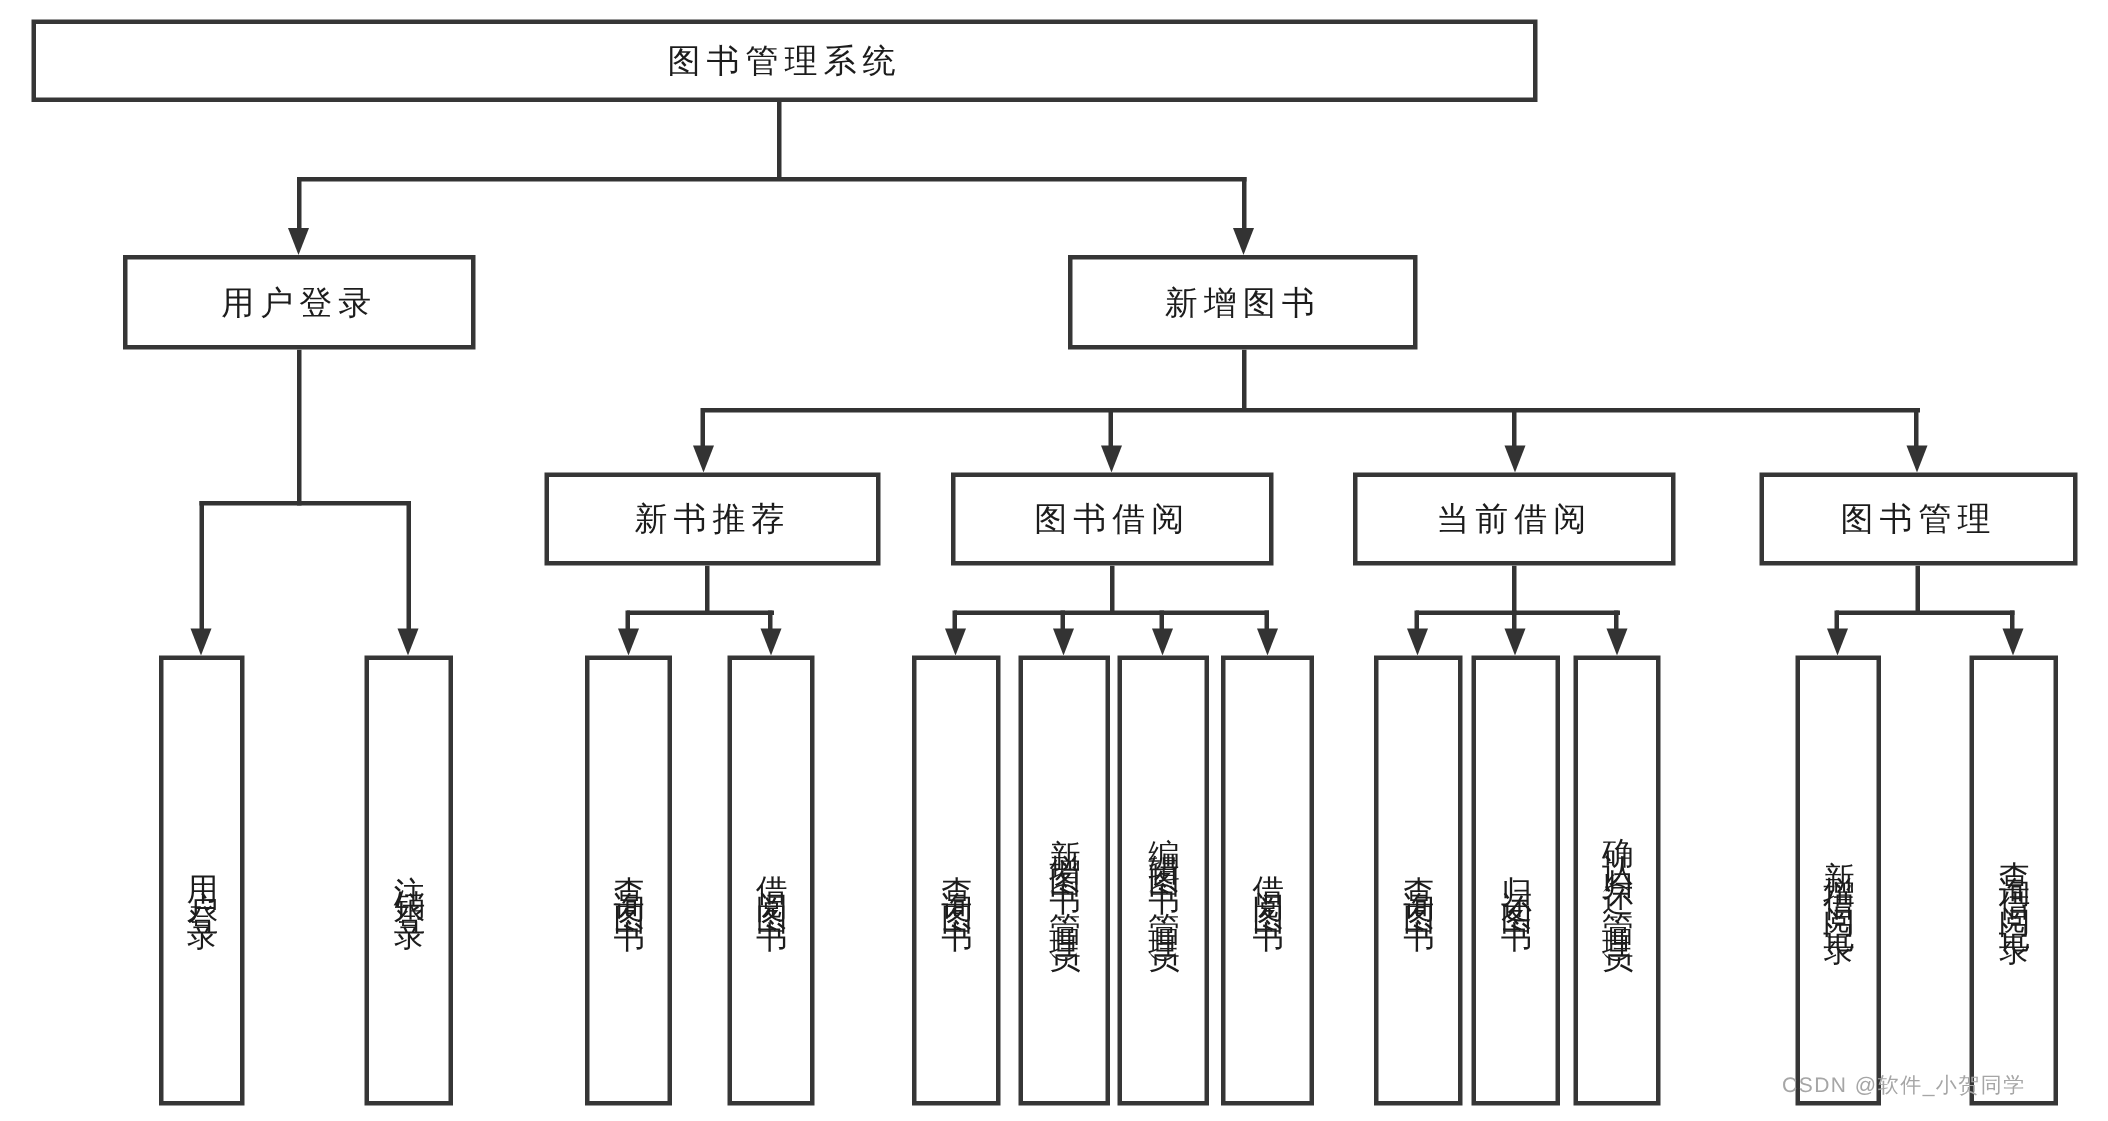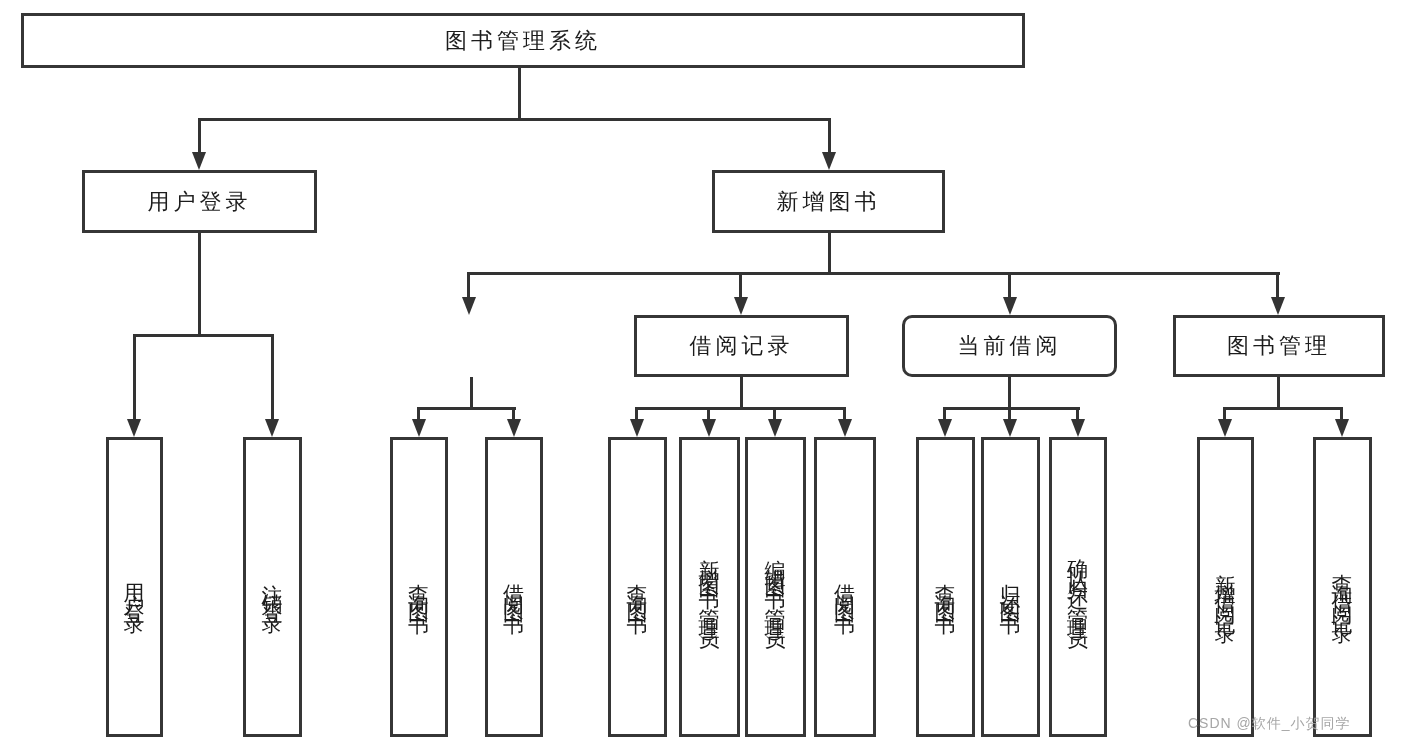--- a/index.html
+++ b/index.html
@@ -124,22 +124,23 @@
       <div class="arrow" style="left: 1071px; top: 419px;"></div>
       <div class="arrow" style="left: 1218px; top: 419px;"></div>
       <div class="arrow" style="left: 1335px; top: 419px;"></div>
     </div>
 
   <div class="hbox" style="left:21px;top:13px;width:1004px;height:55px;">图书管理系统</div>
 
   <div class="hbox" style="left:82px;top:170px;width:235px;height:63px;">用户登录</div>
   <div class="hbox" style="left:712px;top:170px;width:233px;height:63px;">新增图书</div>
 
-  <div class="hbox" style="left:634px;top:315px;width:215px;height:62px;">借阅记录</div>
-  <div class="hbox" style="left:902px;top:315px;width:215px;height:62px;border-radius:10px;">当前借阅</div>
+  <div class="hbox" style="left:363px;top:315px;width:224px;height:62px;">新书推荐</div>
+  <div class="hbox" style="left:634px;top:315px;width:215px;height:62px;">图书借阅</div>
+  <div class="hbox" style="left:902px;top:315px;width:215px;height:62px;">当前借阅</div>
   <div class="hbox" style="left:1173px;top:315px;width:212px;height:62px;">图书管理</div>
 
   <div class="vbox" style="left:106px;top:437px;width:57px;height:300px;">用户登录</div>
   <div class="vbox" style="left:243px;top:437px;width:59px;height:300px;">注销登录</div>
 
   <div class="vbox" style="left:390px;top:437px;width:58px;height:300px;">查询图书</div>
   <div class="vbox" style="left:485px;top:437px;width:58px;height:300px;">借阅图书</div>
 
   <div class="vbox" style="left:608px;top:437px;width:59px;height:300px;">查询图书</div>
   <div class="vbox" style="left:679px;top:437px;width:61px;height:300px;">新增图书（管理员）</div>

